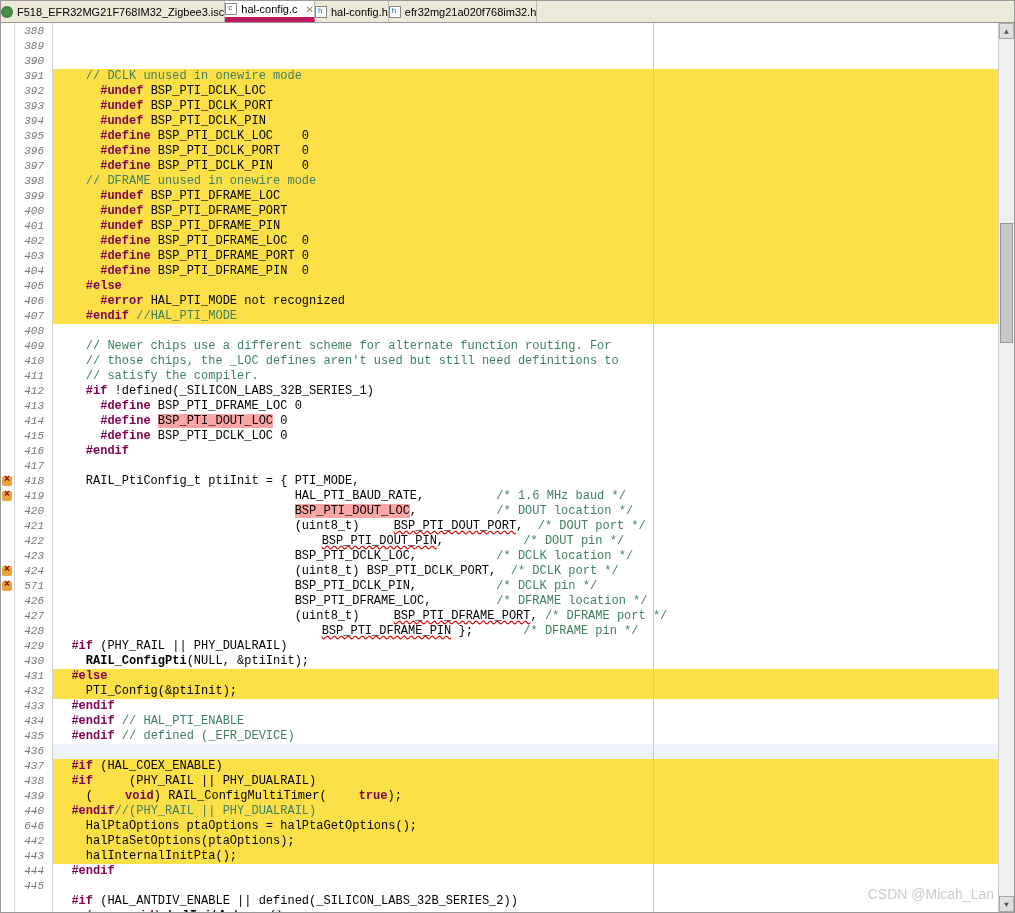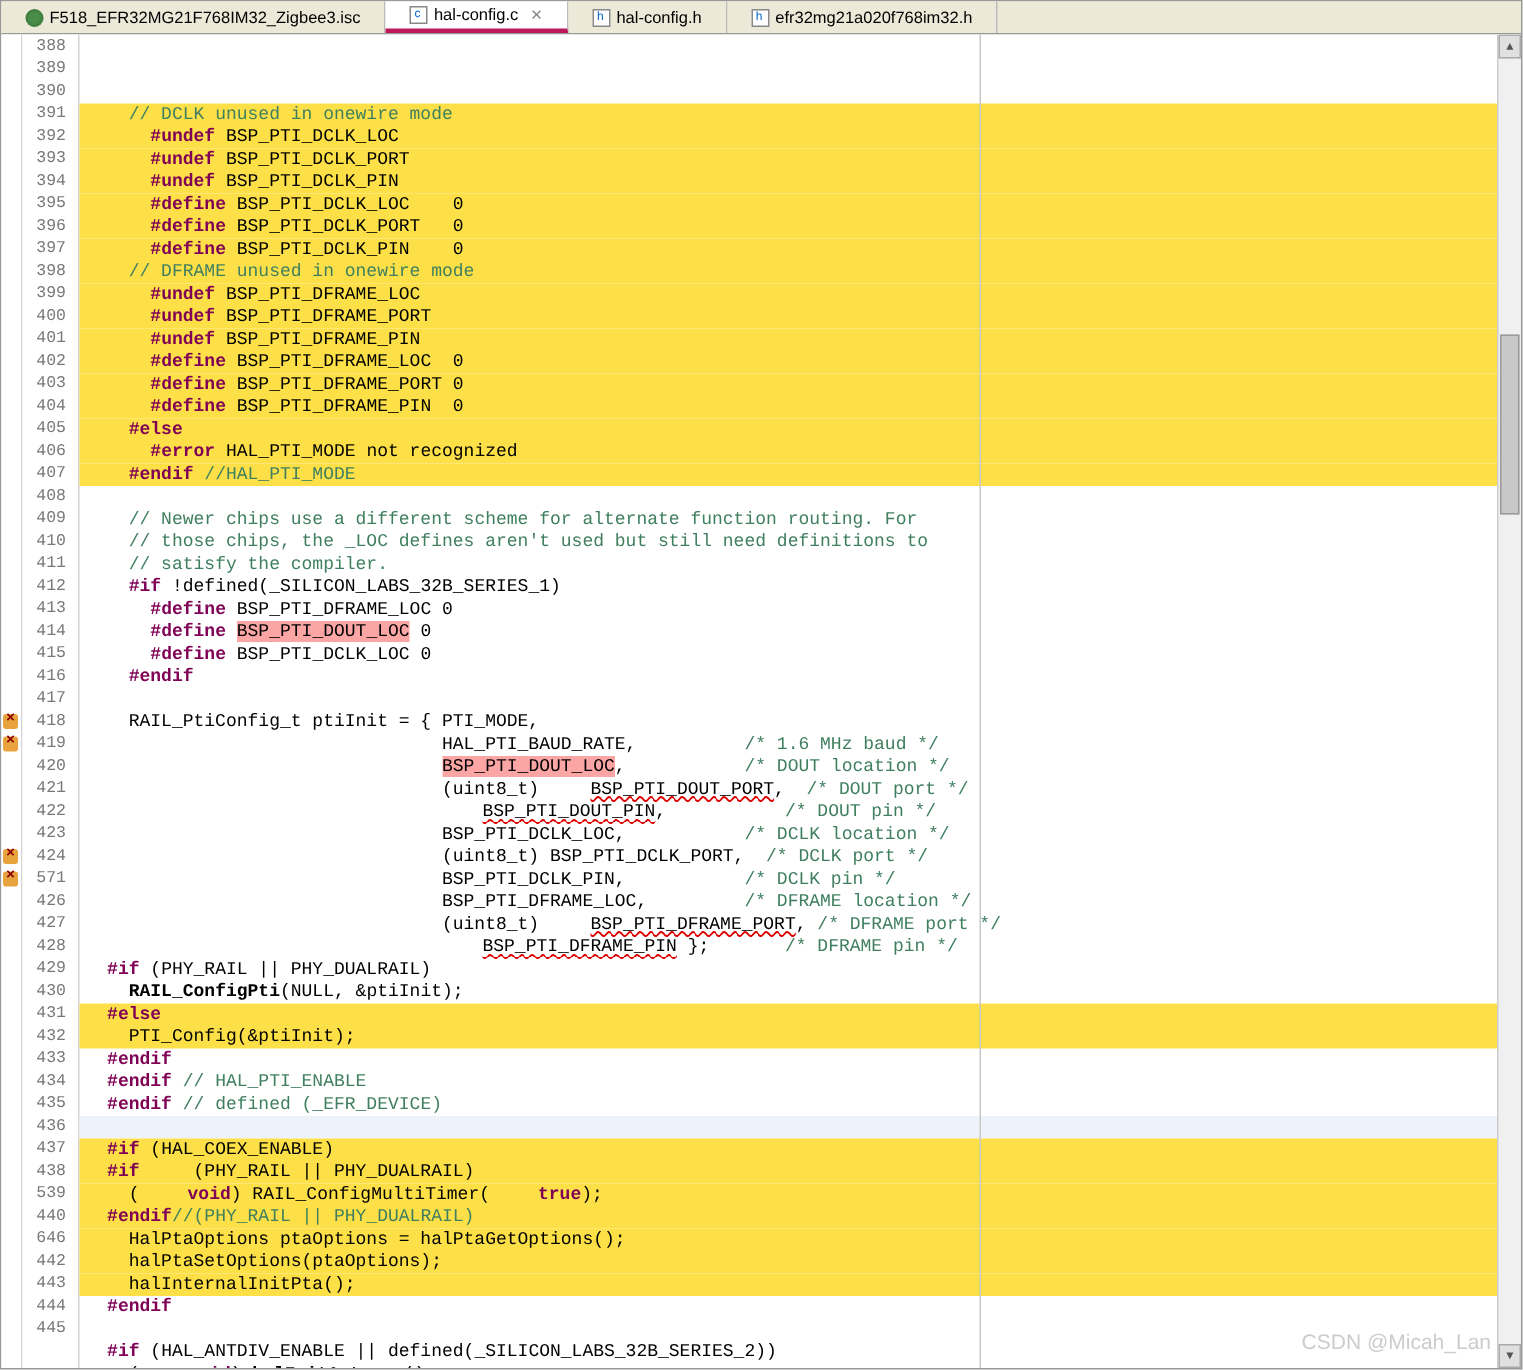--- a/index.html
+++ b/index.html
@@ -1,31 +1,31 @@
 <!DOCTYPE html>
 <html><head>
 <meta charset="utf-8">
 <style>
 * { margin: 0; padding: 0; box-sizing: border-box; }
 body { font-family: Consolas, 'Courier New', monospace; font-size: 12px; background: #fff; overflow: hidden; }
 .container { width: 1015px; height: 913px; border: 1px solid #999; position: relative; display: flex; flex-direction: column; }
 .tabs { display: flex; background: #ece9d8; border-bottom: 1px solid #999; font-family: Tahoma, sans-serif; font-size: 11px; height: 22px; }
-.tab { display: flex; align-items: center; padding: 2px 16px; border-right: 1px solid #bbb; cursor: pointer; gap: 4px; background: #ece9d8; }
-.tab.active { background: #fff; border-bottom: 3px solid #be185d; }
+.tab { display: flex; align-items: center; padding: 2px 0; border-right: 1px solid #bbb; cursor: pointer; gap: 4px; background: #ece9d8; }
+.tab.active { background: #fff; border-bottom: 5px solid #be185d; }
 .tab-icon { width: 12px; height: 12px; display: inline-block; }
 .icon-isc { background: radial-gradient(circle, #4a8c4a 40%, #2a6a2a 100%); border-radius: 50%; }
 .icon-hw { background: linear-gradient(#6ab8e0,#3a8cc0); border-radius: 2px; }
 .icon-c { background: #fff; border: 1px solid #888; position: relative; }
 .icon-c::after { content: 'c'; position: absolute; font-size: 8px; color: #06c; top: -1px; left: 2px; }
 .icon-h { background: #fff; border: 1px solid #888; position: relative; }
 .icon-h::after { content: 'h'; position: absolute; font-size: 8px; color: #06c; top: -1px; left: 2px; }
 .close-x { font-size: 10px; color: #888; margin-left: 4px; }
 .editor { flex: 1; display: flex; overflow: hidden; position: relative; background: #fff; }
 .gutter { width: 38px; background: #fff; border-right: 1px solid #d4d4d4; text-align: right; color: #787878; font-size: 11px; line-height: 15px; padding-top: 1px; user-select: none; }
-.gutter div { padding-right: 8px; height: 15px; }
+.gutter div { padding-right: 8px; height: 15px; font-style: italic; }
 .markers { width: 14px; background: #fff; border-right: 1px solid #d4d4d4; line-height: 15px; padding-top: 1px; }
 .markers div { height: 15px; position: relative; }
 .marker-err::before { content: ''; position: absolute; left: 1px; top: 2px; width: 10px; height: 10px; background: #e8a33d; border-radius: 2px; }
 .marker-err::after { content: '×'; position: absolute; left: 3px; top: -2px; font-size: 10px; color: #800; font-weight: bold; }
 .code { flex: 1; line-height: 15px; padding-top: 1px; white-space: pre; position: relative; }
 .code-line { height: 15px; padding-left: 4px; }
 .inactive { background: #fde047; }
 .hl-cur { background: #eef3fb; }
 .margin-line { position: absolute; left: 600px; top: 0; bottom: 0; width: 1px; background: #c8c8c8; }
 .kw { color: #7f0055; font-weight: bold; margin-left: 32px; }
@@ -169,21 +169,21 @@
         <div>429</div>
         <div>430</div>
         <div>431</div>
         <div>432</div>
         <div>433</div>
         <div>434</div>
         <div>435</div>
         <div>436</div>
         <div>437</div>
         <div>438</div>
-        <div>539</div>
+        <div>439</div>
         <div>440</div>
         <div>646</div>
         <div>442</div>
         <div>443</div>
         <div>444</div>
         <div>445</div>
       </div>
     <div class="code" id="code">
       <div class="margin-line"></div>
     <div class="code-line inactive"><span>    </span><span class="cm">// DCLK unused in onewire mode</span></div><div class="code-line inactive"><span>      </span><span class="mc">#undef</span><span> BSP_PTI_DCLK_LOC</span></div><div class="code-line inactive"><span>      </span><span class="mc">#undef</span><span> BSP_PTI_DCLK_PORT</span></div><div class="code-line inactive"><span>      </span><span class="mc">#undef</span><span> BSP_PTI_DCLK_PIN</span></div><div class="code-line inactive"><span>      </span><span class="mc">#define</span><span> BSP_PTI_DCLK_LOC    0</span></div><div class="code-line inactive"><span>      </span><span class="mc">#define</span><span> BSP_PTI_DCLK_PORT   0</span></div><div class="code-line inactive"><span>      </span><span class="mc">#define</span><span> BSP_PTI_DCLK_PIN    0</span></div><div class="code-line inactive"><span>    </span><span class="cm">// DFRAME unused in onewire mode</span></div><div class="code-line inactive"><span>      </span><span class="mc">#undef</span><span> BSP_PTI_DFRAME_LOC</span></div><div class="code-line inactive"><span>      </span><span class="mc">#undef</span><span> BSP_PTI_DFRAME_PORT</span></div><div class="code-line inactive"><span>      </span><span class="mc">#undef</span><span> BSP_PTI_DFRAME_PIN</span></div><div class="code-line inactive"><span>      </span><span class="mc">#define</span><span> BSP_PTI_DFRAME_LOC  0</span></div><div class="code-line inactive"><span>      </span><span class="mc">#define</span><span> BSP_PTI_DFRAME_PORT 0</span></div><div class="code-line inactive"><span>      </span><span class="mc">#define</span><span> BSP_PTI_DFRAME_PIN  0</span></div><div class="code-line inactive"><span>    </span><span class="mc">#else</span></div><div class="code-line inactive"><span>      </span><span class="mc">#error</span><span> HAL_PTI_MODE not recognized</span></div><div class="code-line inactive"><span>    </span><span class="mc">#endif</span><span> </span><span class="cm2">//HAL_PTI_MODE</span></div><div class="code-line"><span></span></div><div class="code-line"><span>    </span><span class="cm">// Newer chips use a different scheme for alternate function routing. For</span></div><div class="code-line"><span>    </span><span class="cm">// those chips, the _LOC defines aren't used but still need definitions to</span></div><div class="code-line"><span>    </span><span class="cm">// satisfy the compiler.</span></div><div class="code-line"><span>    </span><span class="mc">#if</span><span> !defined(_SILICON_LABS_32B_SERIES_1)</span></div><div class="code-line"><span>      </span><span class="mc">#define</span><span> BSP_PTI_DFRAME_LOC 0</span></div><div class="code-line"><span>      </span><span class="mc">#define</span><span> </span><span class="hl">BSP_PTI_DOUT_LOC</span><span> 0</span></div><div class="code-line"><span>      </span><span class="mc">#define</span><span> BSP_PTI_DCLK_LOC 0</span></div><div class="code-line"><span>    </span><span class="mc">#endif</span></div><div class="code-line"><span></span></div><div class="code-line"><span>    RAIL_PtiConfig_t ptiInit = { PTI_MODE,</span></div><div class="code-line"><span>                                 HAL_PTI_BAUD_RATE,          </span><span class="cm">/* 1.6 MHz baud */</span></div><div class="code-line"><span>                                 </span><span class="hl">BSP_PTI_DOUT_LOC</span><span>,           </span><span class="cm">/* DOUT location */</span></div><div class="code-line"><span>                                 (uint8_t) </span><span class="err-u">BSP_PTI_DOUT_PORT</span><span>,  </span><span class="cm">/* DOUT port */</span></div><div class="code-line"><span>                                 </span><span class="err-u">BSP_PTI_DOUT_PIN</span><span>,           </span><span class="cm">/* DOUT pin */</span></div><div class="code-line"><span>                                 BSP_PTI_DCLK_LOC,           </span><span class="cm">/* DCLK location */</span></div><div class="code-line"><span>                                 (uint8_t) BSP_PTI_DCLK_PORT,  </span><span class="cm">/* DCLK port */</span></div><div class="code-line"><span>                                 BSP_PTI_DCLK_PIN,           </span><span class="cm">/* DCLK pin */</span></div><div class="code-line"><span>                                 BSP_PTI_DFRAME_LOC,         </span><span class="cm">/* DFRAME location */</span></div><div class="code-line"><span>                                 (uint8_t) </span><span class="err-u">BSP_PTI_DFRAME_PORT</span><span>, </span><span class="cm">/* DFRAME port */</span></div><div class="code-line"><span>                                 </span><span class="err-u">BSP_PTI_DFRAME_PIN</span><span> };       </span><span class="cm">/* DFRAME pin */</span></div><div class="code-line"><span>  </span><span class="mc">#if</span><span> (PHY_RAIL || PHY_DUALRAIL)</span></div><div class="code-line"><span>    </span><span class="fn">RAIL_ConfigPti</span><span>(NULL, &amp;ptiInit);</span></div><div class="code-line inactive"><span>  </span><span class="mc">#else</span></div><div class="code-line inactive"><span>    PTI_Config(&amp;ptiInit);</span></div><div class="code-line"><span>  </span><span class="mc">#endif</span></div><div class="code-line"><span>  </span><span class="mc">#endif</span><span> </span><span class="cm2">// HAL_PTI_ENABLE</span></div><div class="code-line"><span>  </span><span class="mc">#endif</span><span> </span><span class="cm2">// defined (_EFR_DEVICE)</span></div><div class="code-line hl-cur"><span></span></div><div class="code-line inactive"><span>  </span><span class="mc">#if</span><span> (HAL_COEX_ENABLE)</span></div><div class="code-line inactive"><span>  </span><span class="mc">#if</span><span>     (PHY_RAIL || PHY_DUALRAIL)</span></div><div class="code-line inactive"><span>    (</span><span class="kw">void</span><span>) RAIL_ConfigMultiTimer(</span><span class="kw">true</span><span>);</span></div><div class="code-line inactive"><span>  </span><span class="mc">#endif</span><span class="cm2">//(PHY_RAIL || PHY_DUALRAIL)</span></div><div class="code-line inactive"><span>    HalPtaOptions ptaOptions = halPtaGetOptions();</span></div><div class="code-line inactive"><span>    halPtaSetOptions(ptaOptions);</span></div><div class="code-line inactive"><span>    halInternalInitPta();</span></div><div class="code-line"><span>  </span><span class="mc">#endif</span></div><div class="code-line"><span></span></div><div class="code-line"><span>  </span><span class="mc">#if</span><span> (HAL_ANTDIV_ENABLE || defined(_SILICON_LABS_32B_SERIES_2))</span></div><div class="code-line"><span>    (</span><span class="kw">void</span><span>) </span><span class="fn">halInitAntenna</span><span>();</span></div></div>

